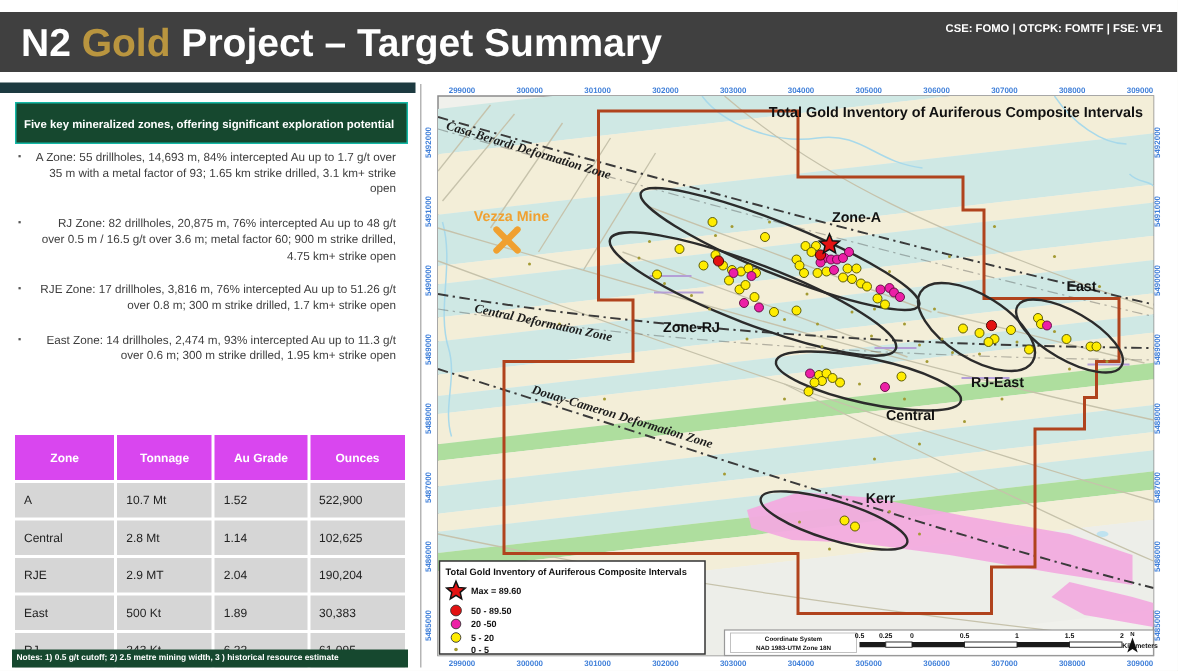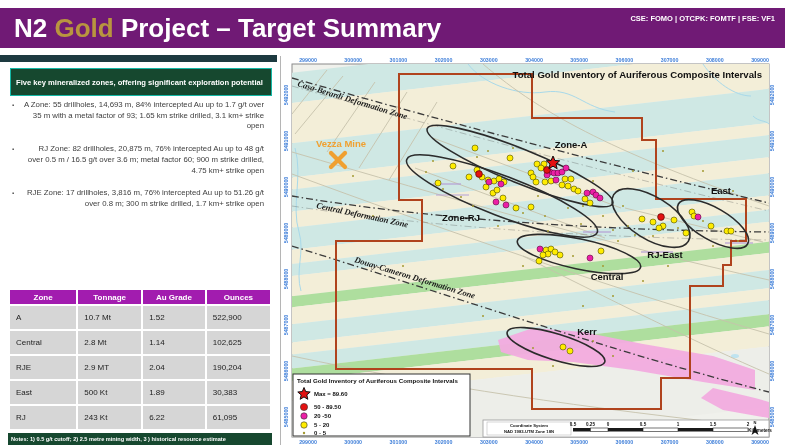--- a/index.html
+++ b/index.html
@@ -1,37 +1,37 @@
 <!DOCTYPE html>
 <html><head>
 <meta charset="utf-8">
 <style>
   html,body{margin:0;padding:0;background:#ffffff;}
   .slide{position:relative;width:785px;height:447px;background:#ffffff;overflow:hidden;
          font-family:"Liberation Sans",sans-serif;}
   
-  .header{position:absolute;left:0;top:8px;width:785px;height:40px;background:#701a75;}
+  .header{position:absolute;left:0;top:8px;width:785px;height:40px;background:#404040;}
   .title{position:absolute;left:14px;top:0;height:40px;line-height:40px;
          font-size:26px;font-weight:bold;color:#ffffff;white-space:nowrap;}
   .title .gold{color:#b9953f;}
   .tickers{position:absolute;right:10px;top:6px;font-size:7.5px;font-weight:bold;color:#ffffff;}
   .accent-strip{position:absolute;left:0;top:55px;width:277px;height:7px;background:#1d3a40;}
   .panel-divider{position:absolute;left:280px;top:56px;width:1px;height:389px;background:#b5b5b5;}
   
   .headline-box{position:absolute;left:10px;top:68px;width:250px;height:20px;background:#16482f;
         border:1px solid #14b8a6;color:#ffffff;font-size:7.6px;font-weight:bold;
         padding:3px 5px;display:flex;align-items:center;}
   .bullets{position:absolute;left:12px;top:100px;width:252px;margin:0;padding:0;list-style:none;text-align:right;}
   .bullets li{position:relative;font-size:7.8px;line-height:10.7px;color:#3d3d3d;
         margin:0 0 12px 0;padding-left:11px;}
   .bullets li::before{content:"▪";position:absolute;left:0;top:0;font-size:6px;color:#555;}
   .zone-table{position:absolute;left:8px;top:288px;width:264px;border-collapse:separate;
         border-spacing:2px;}
-  .zone-table th{background:#a21caf;color:#ffffff;font-size:8px;font-weight:bold;
-        height:14px;padding:0;}
+  .zone-table th{background:#d946ef;color:#ffffff;font-size:8px;font-weight:bold;
+        height:30px;padding:0;}
   .zone-table td{background:#d6d6d6;color:#222222;font-size:8px;height:23px;
         padding:0 0 0 6px;text-align:left;vertical-align:middle;}
   .zone-table th:nth-child(1),.zone-table td:nth-child(1){width:66px;}
   .zone-table th:nth-child(2),.zone-table td:nth-child(2){width:62px;}
   .zone-table th:nth-child(3),.zone-table td:nth-child(3){width:62px;}
   .zone-table th:nth-child(4),.zone-table td:nth-child(4){width:62px;}
   .table-notes{position:absolute;left:8px;top:433px;width:261px;height:12px;background:#16482f;
         color:#ffffff;font-size:5.6px;font-weight:bold;line-height:12px;padding-left:3px;}
   
   .map-panel{position:absolute;left:283px;top:56px;width:494px;height:389px;background:#ffffff;}
@@ -57,20 +57,21 @@
     <div class="tickers">CSE: FOMO | OTCPK: FOMTF | FSE: VF1</div>
   </div>
   <div class="accent-strip"></div>
   <div class="panel-divider"></div>
 
   <div class="headline-box">Five key mineralized zones, offering significant exploration potential</div>
   <ul class="bullets" id="bullet-list">
       <li>A Zone: 55 drillholes, 14,693 m, 84% intercepted Au up to 1.7 g/t over 35 m with a metal factor of 93; 1.65 km strike drilled, 3.1 km+ strike open</li>
       <li>RJ Zone: 82 drillholes, 20,875 m, 76% intercepted Au up to 48 g/t over 0.5 m / 16.5 g/t over 3.6 m; metal factor 60; 900 m strike drilled, 4.75 km+ strike open</li>
       <li>RJE Zone: 17 drillholes, 3,816 m, 76% intercepted Au up to 51.26 g/t over 0.8 m; 300 m strike  drilled, 1.7 km+ strike open</li>
+      <li>East Zone: 14 drillholes, 2,474 m, 93% intercepted Au up to 11.3 g/t over 0.6 m; 300 m strike  drilled, 1.95 km+ strike open</li>
     </ul>
 
   <table class="zone-table">
     <thead id="table-head">
         <tr>
           <th>Zone</th>
           <th>Tonnage</th>
           <th>Au Grade</th>
           <th>Ounces</th>
         </tr>

